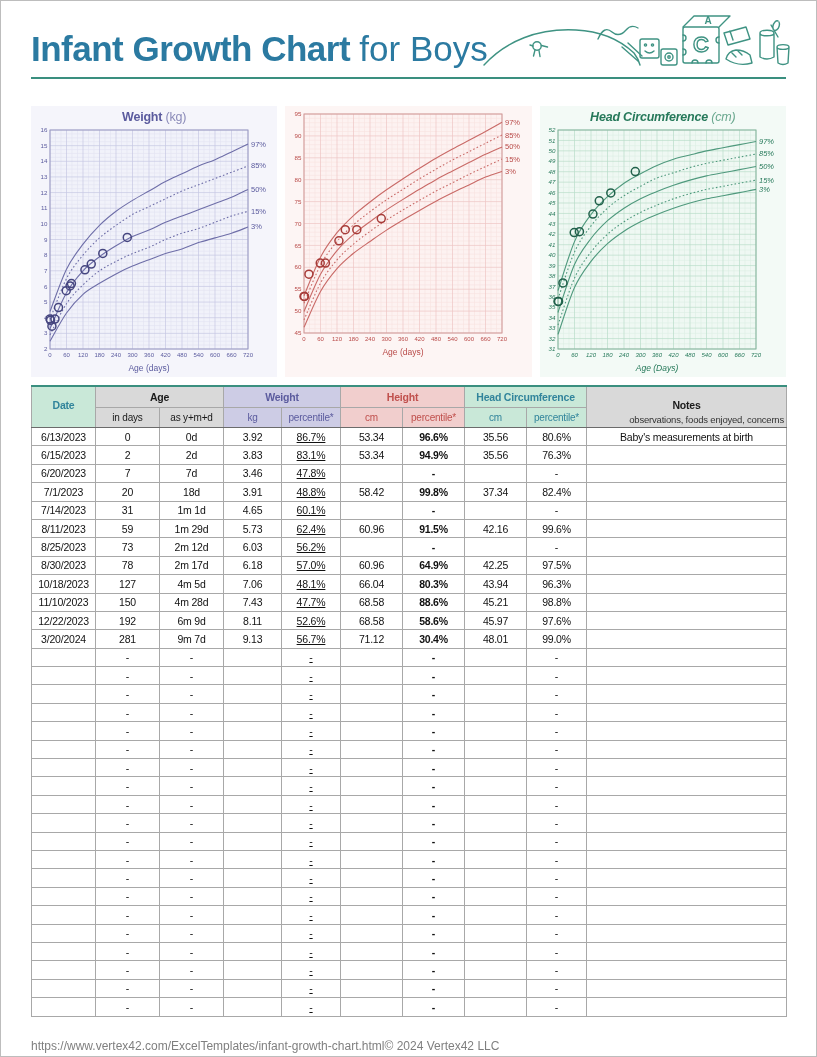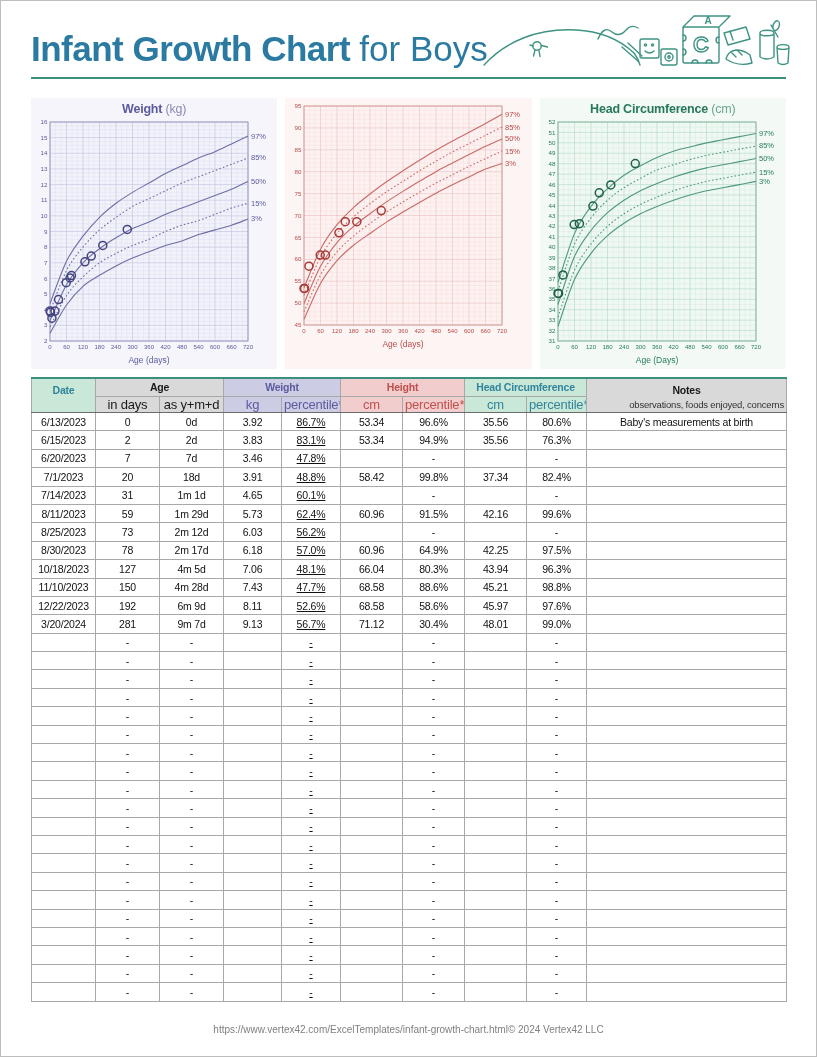--- a/index.html
+++ b/index.html
@@ -9,49 +9,49 @@
     border:1px solid #bdbdbd;font-family:"Liberation Sans",sans-serif;overflow:hidden;
   }
   .content{width:755px;margin:0 auto;}
   
   .hdr{position:relative;padding-top:33px;}
   .title{font-size:35px;line-height:30px;margin:0;color:#2b7aa1;font-weight:bold;letter-spacing:-0.5px;}
   .title .rest{font-weight:normal;letter-spacing:0;}
   .deco{position:absolute;right:-4px;top:6px;}
   .rule{border:0;border-top:2px solid #3a8f7f;margin:13px 0 0 0;}
   
-  .charts{display:flex;gap:8px;margin-top:19px;justify-content:center;}
+  .charts{display:flex;gap:8px;margin-top:27px;justify-content:center;}
   .panel{flex:1 1 0;padding:3px 0 2px 0;}
   .ctitle{text-align:center;font-size:12.5px;font-weight:bold;line-height:16px;letter-spacing:-0.2px;}
   .ctitle .unit{font-weight:normal;}
   .panel svg{display:block;margin:0 auto;}
   
   table.gt{border-collapse:collapse;table-layout:fixed;width:755px;margin:8px auto 0;letter-spacing:-0.2px;}
   table.gt th,table.gt td{
     border:1px solid #a8a8a8;padding:0 2px;text-align:center;vertical-align:middle;
     overflow:hidden;white-space:nowrap;
   }
   table.gt thead th{border-top:2.5px solid #3a8f7f;font-size:10.5px;line-height:16px;}
-  table.gt thead tr.sub th{border-top:none;border-bottom:1.5px solid #6b6b6b;font-weight:normal;font-size:13px;line-height:15px;}
-  table.gt thead th[rowspan]{border-bottom:1.5px solid #6b6b6b;vertical-align:top;padding-top:3px;}
+  table.gt thead tr.sub th{border-top:none;border-bottom:1.5px solid #6b6b6b;font-weight:normal;font-size:10px;line-height:15px;}
+  table.gt thead th[rowspan]{border-bottom:1.5px solid #6b6b6b;vertical-align:top;padding-top:10px;}
   .h-date{background:#c9e8d8;color:#31849b;}
   .h-age,.h-notes{background:#d9d9d9;color:#1a1a1a;}
   .h-weight{background:#cdcce5;color:#5b5b9e;}
   .h-height{background:#f1cecd;color:#c0504d;}
   .h-head{background:#c9e8d8;color:#31849b;}
   .h-notes .nsub{font-weight:normal;font-size:9.5px;line-height:14px;color:#333;text-align:right;}
   table.gt td{height:18.4px;font-size:10.5px;color:#111;background:#fff;}
   td.col-days,td.col-ymd{background:#f1f1f0;color:#4d4d4d;}
   td.col-kgp{background:#dcdbec;color:#5b5b9e;text-decoration:underline;}
-  td.col-cmp{background:#f4dedd;color:#c0504d;}
+  td.col-cmp{background:#f4dedd;color:#c0504d;font-weight:bold;}
   td.col-hcp{background:#d8ecde;color:#31849b;}
   td.col-note{font-size:10px;}
   
-  .foot{display:flex;justify-content:center;width:755px;margin:22px auto 0;
-        font-size:10px;color:#7f7f7f;}
+  .foot{display:flex;justify-content:flex-start;width:755px;margin:22px auto 0;
+        font-size:12px;color:#7f7f7f;}
   .foot a{color:#7f7f7f;text-decoration:none;}
 </style>
 </head>
 <body>
 
 <div class="page">
   <div class="content">
     <div class="hdr">
       <h1 class="title"><span>Infant Growth Chart</span> <span class="rest">for Boys</span></h1>
       <svg class="deco" width="310" height="64" viewBox="0 0 310 64" fill="none" stroke="#3f9383" stroke-width="1.4" stroke-linecap="round" stroke-linejoin="round">
@@ -365,21 +365,21 @@
             <circle cx="21.95" cy="165.22039999999998" r="4" fill="none" stroke="#a73c39" stroke-width="1.5"></circle>
             <circle cx="33.225" cy="154.0952" r="4" fill="none" stroke="#a73c39" stroke-width="1.5"></circle>
             <circle cx="38.45" cy="154.0952" r="4" fill="none" stroke="#a73c39" stroke-width="1.5"></circle>
             <circle cx="51.925000000000004" cy="131.84479999999996" r="4" fill="none" stroke="#a73c39" stroke-width="1.5"></circle>
             <circle cx="58.25" cy="120.7196" r="4" fill="none" stroke="#a73c39" stroke-width="1.5"></circle>
             <circle cx="69.8" cy="120.7196" r="4" fill="none" stroke="#a73c39" stroke-width="1.5"></circle>
             <circle cx="94.275" cy="109.59439999999998" r="4" fill="none" stroke="#a73c39" stroke-width="1.5"></circle>
             <text x="116" y="246" text-anchor="middle" font-size="8.5" fill="#b94a48" font-family="Liberation Sans, sans-serif">Age (days)</text>
           </svg>
       </div>
-      <div class="panel" style="background: rgb(243, 250, 246);">
+      <div class="panel" style="background: rgb(243, 250, 246); font-style: italic;">
         <div class="ctitle" style="color: rgb(38, 121, 90);"><span>Head Circumference</span> <span class="unit" style="color: rgb(106, 168, 143);">(cm)</span></div>
         <svg width="243" height="250" viewBox="0 0 243 250">
             <rect x="17" y="5" width="198" height="219" fill="#eff8f3"></rect>
             <line x1="22.5" y1="5" x2="22.5" y2="224" stroke="#dcefe4" stroke-width="0.6"></line>
             <line x1="28" y1="5" x2="28" y2="224" stroke="#dcefe4" stroke-width="0.6"></line>
             <line x1="39" y1="5" x2="39" y2="224" stroke="#dcefe4" stroke-width="0.6"></line>
             <line x1="44.5" y1="5" x2="44.5" y2="224" stroke="#dcefe4" stroke-width="0.6"></line>
             <line x1="55.5" y1="5" x2="55.5" y2="224" stroke="#dcefe4" stroke-width="0.6"></line>
             <line x1="61" y1="5" x2="61" y2="224" stroke="#dcefe4" stroke-width="0.6"></line>
             <line x1="72" y1="5" x2="72" y2="224" stroke="#dcefe4" stroke-width="0.6"></line>

